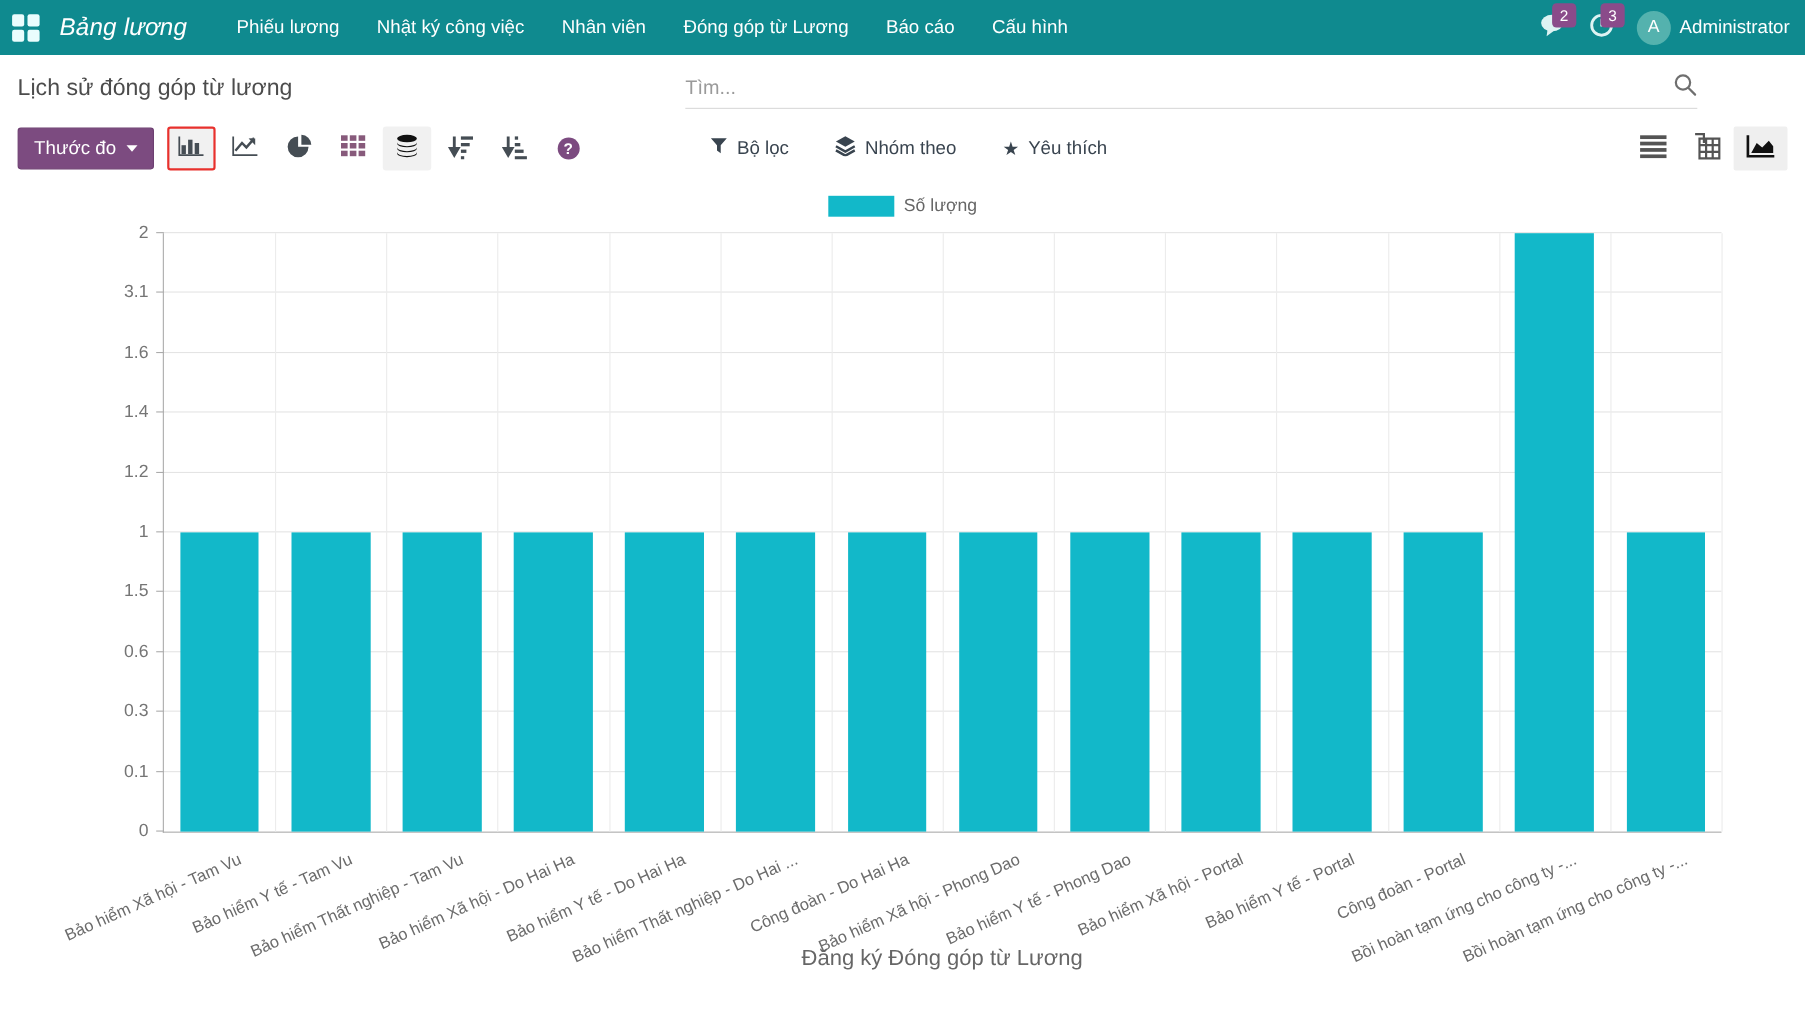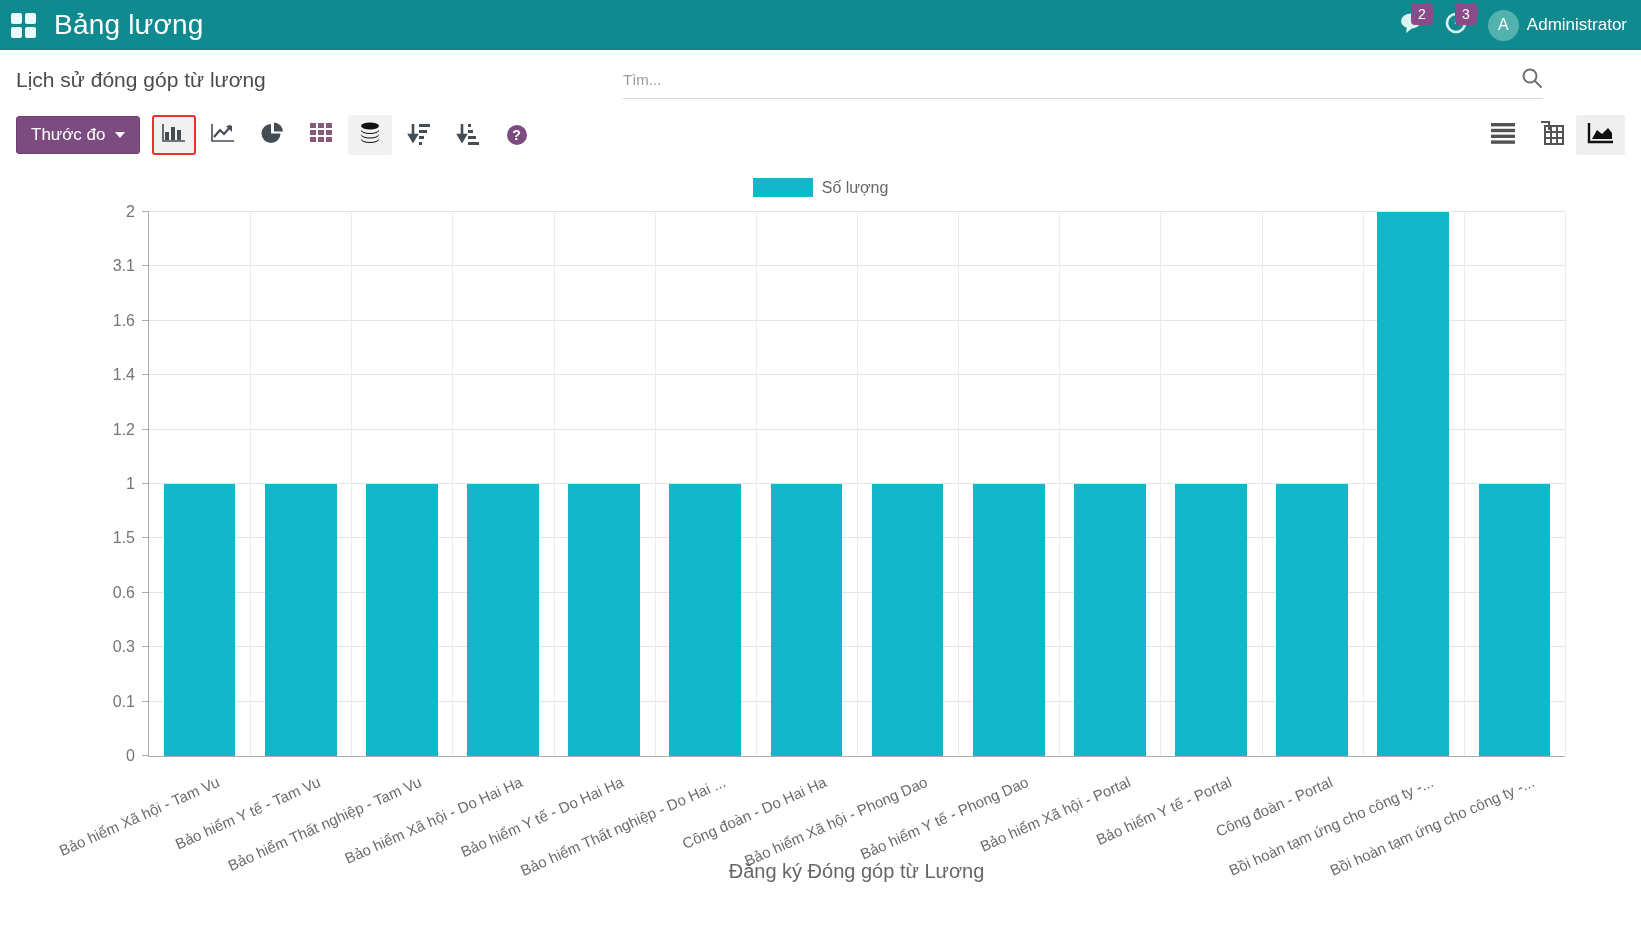--- a/index.html
+++ b/index.html
@@ -4,38 +4,38 @@
 <style>
   * { box-sizing: border-box; margin: 0; padding: 0; }
   html,body { width:1641px; height:931px; overflow:hidden; background:#fff;
     font-family:"Liberation Sans", sans-serif; }
 
   
   .navbar { height:50px; background:#0f8a8f; display:flex; align-items:center; color:#fff; }
   .apps-btn { width:46px; height:50px; display:flex; align-items:center; justify-content:center; cursor:pointer; }
   .apps-grid { display:grid; grid-template-columns:11px 11px; grid-template-rows:11px 11px; gap:3px; }
   .apps-grid span { background:#eafdfd; border-radius:2px; }
-  .brand { font-size:28px; font-weight:500; margin:0 28px 0 8px; letter-spacing:.2px; }
+  .brand { font-size:22px; font-weight:500; margin:0 28px 0 8px; letter-spacing:.2px;font-style:italic; }
   .top-menu { display:flex; height:100%; align-items:center; }
   .nav-item { font-size:17px; padding:0 17px; height:100%; display:flex; align-items:center; cursor:pointer; }
   .systray { margin-left:auto; display:flex; align-items:center; padding-right:14px; }
   .tray-btn { position:relative; width:44px; height:50px; display:flex; align-items:center; justify-content:center; cursor:pointer; }
   .badge { position:absolute; top:3px; right:1px; min-width:22px; height:22px; background:#8a4b8a;
     color:#fff; font-size:14px; border-radius:4px; display:flex; align-items:center; justify-content:center; padding:0 6px; }
   .user { display:flex; align-items:center; margin-left:10px; cursor:pointer; }
   .avatar { width:31px; height:31px; border-radius:50%; background:#54b2ae; color:#fff; font-size:16px;
     display:flex; align-items:center; justify-content:center; margin-right:8px; }
   .user-name { font-size:17px; }
 
   
   .cp-row1 { height:60px; display:flex; align-items:center; padding:0 16px; }
   .breadcrumb { font-size:21px; color:#4c4c4c; }
   .searchbox { margin-left:auto; width:920px; margin-right:82px; height:38px; display:flex; align-items:center;
     border-bottom:1px solid #d9d9d9; }
-  .searchbox input { flex:1; border:none; outline:none; font-size:15px; color:#444;
+  .searchbox input { flex:1; border:none; outline:none; font-size:18px; color:#444;
     font-family:"Liberation Sans", sans-serif; background:transparent; }
   .searchbox input::placeholder { color:#9a9a9a; }
 
   
   .cp-row2 { height:50px; display:flex; align-items:center; padding-left:16px; position:relative; }
   .measures-btn { background:#7c4b80; color:#fff; border:1px solid #6d3f71; border-radius:3px;
     font-size:17px; padding:8px 14px; display:flex; align-items:center; gap:9px; cursor:pointer; }
   .caret { width:0; height:0; border-left:5px solid transparent; border-right:5px solid transparent; border-top:6px solid #fff; }
   .tool-btn { width:44px; height:40px; margin-left:5px; display:flex; align-items:center; justify-content:center;
     border-radius:3px; cursor:pointer; }
@@ -75,20 +75,28 @@
 <div class="navbar">
   <div class="apps-btn">
     <div class="apps-grid">
         <span></span>
         <span></span>
         <span></span>
         <span></span>
       </div>
   </div>
   <div class="brand">Bảng lương</div>
+  <div class="top-menu" id="top-menu">
+      <div class="nav-item">Phiếu lương</div>
+      <div class="nav-item">Nhật ký công việc</div>
+      <div class="nav-item">Nhân viên</div>
+      <div class="nav-item">Đóng góp từ Lương</div>
+      <div class="nav-item">Báo cáo</div>
+      <div class="nav-item">Cấu hình</div>
+    </div>
   <div class="systray">
     <div class="tray-btn">
       <span>
         <svg width="26" height="24" viewBox="0 0 26 24">
             <ellipse cx="12" cy="10" rx="10" ry="7.5" fill="#ddf3f3"></ellipse>
             <path d="M8 15 L7 22 L15 16 Z" fill="#ddf3f3"></path>
           </svg>
       </span>
       <span class="badge">2</span>
     </div>
@@ -207,20 +215,44 @@
             <rect x="13" y="15" width="8" height="3"></rect>
             <rect x="13" y="21" width="11" height="3"></rect>
           </g>
         </svg>
     </span>
   </div>
   <div class="tool-btn">
     <span class="help-circle">?</span>
   </div>
 
+  <div class="filter-group">
+    <div class="filter-item">
+      <span>
+        <svg width="17" height="17" viewBox="0 0 20 20">
+            <path d="M1.5 2 h17 L12 9.5 V18 l-4-3 V9.5 Z" fill="#39444f"></path>
+          </svg>
+      </span>
+      <span>Bộ lọc</span>
+    </div>
+    <div class="filter-item">
+      <span>
+        <svg width="19" height="19" viewBox="0 0 20 20">
+            <path d="M10 1 L19 6 10 11 1 6 Z" fill="#39444f"></path>
+            <path d="M1 10.5 L10 15.5 19 10.5" fill="none" stroke="#39444f" stroke-width="2.4"></path>
+            <path d="M1 14.5 L10 19.5 19 14.5" fill="none" stroke="#39444f" stroke-width="2.4"></path>
+          </svg>
+      </span>
+      <span>Nhóm theo</span>
+    </div>
+    <div class="filter-item">
+      <span class="star-glyph">★</span>
+      <span>Yêu thích</span>
+    </div>
+  </div>
 
   <div class="view-switcher">
     <div class="vs-btn">
       <span>
         <svg width="26" height="22" viewBox="0 0 26 22">
             <g fill="#545454">
               <rect x="1" y="1" width="24" height="3.4"></rect>
               <rect x="1" y="6.8" width="24" height="3.4"></rect>
               <rect x="1" y="12.6" width="24" height="3.4"></rect>
               <rect x="1" y="18.4" width="24" height="3.4"></rect>

